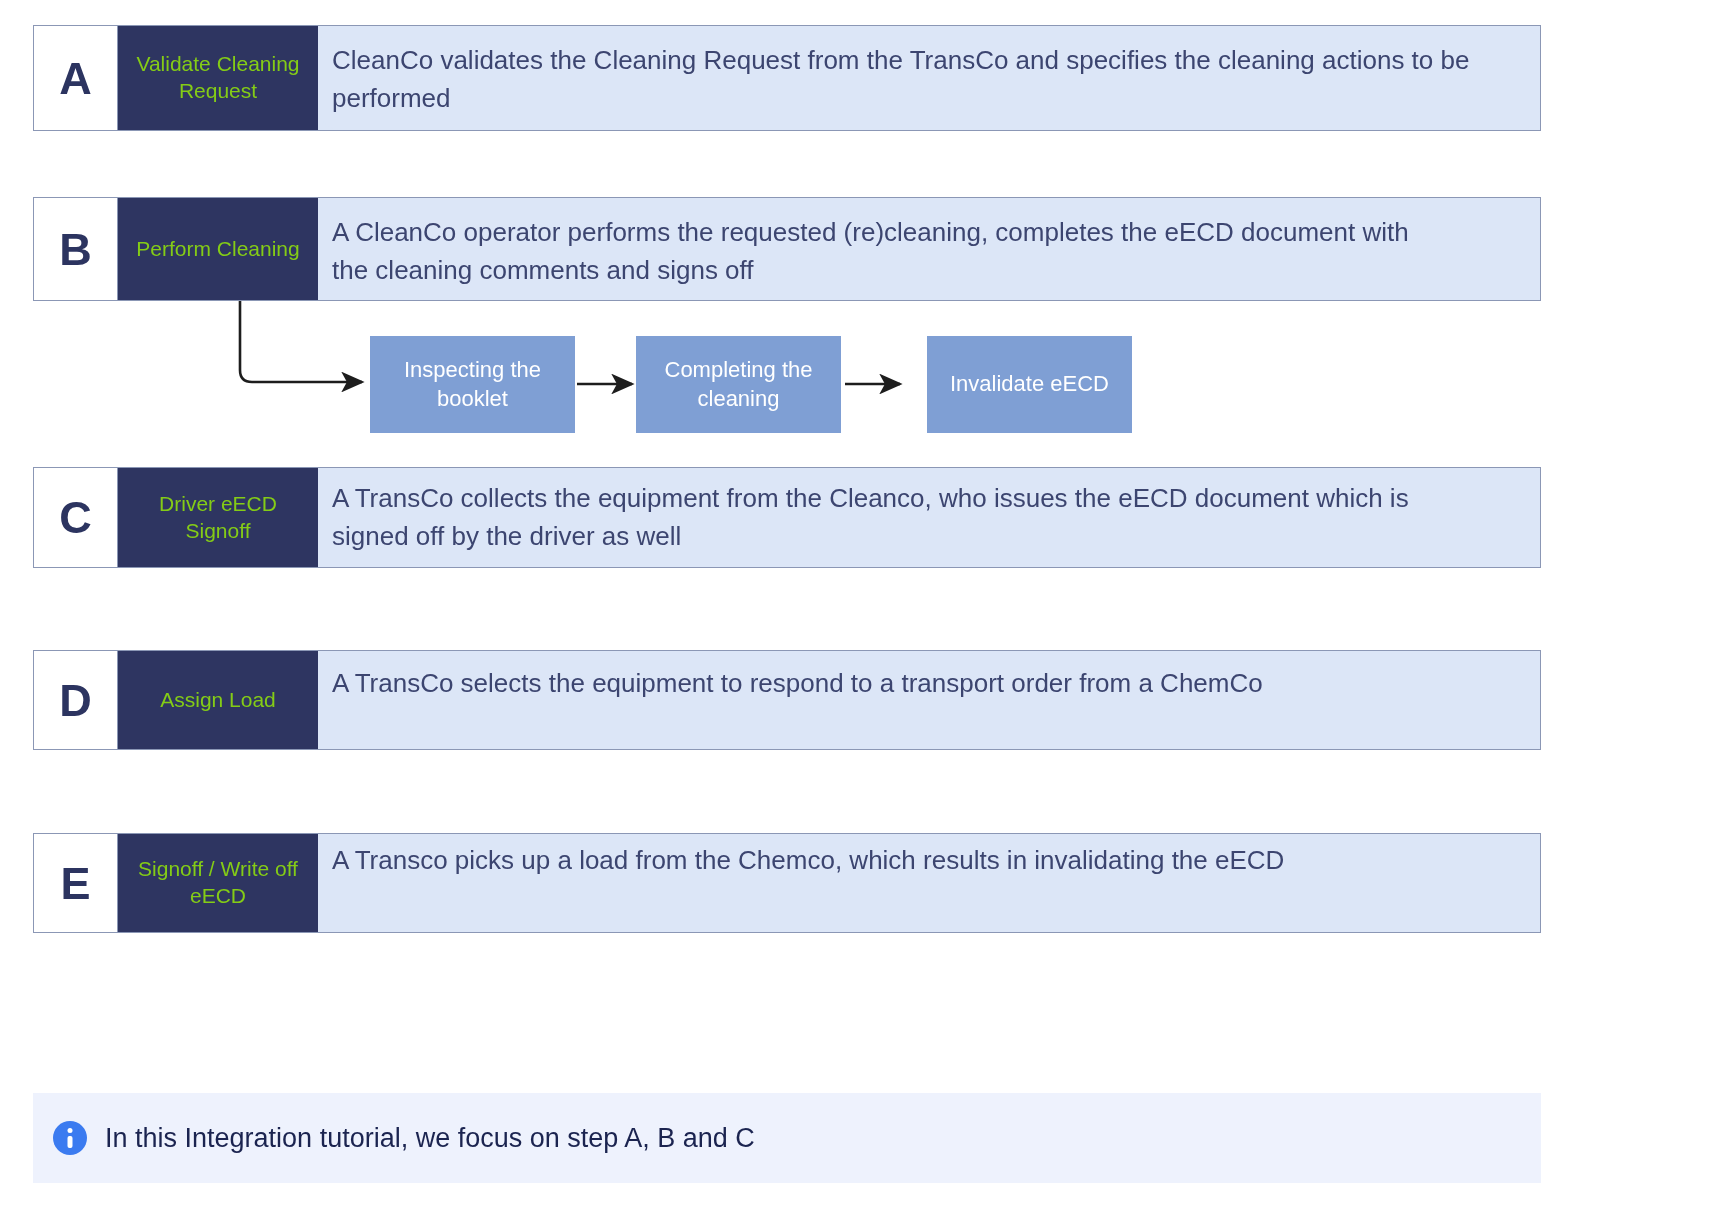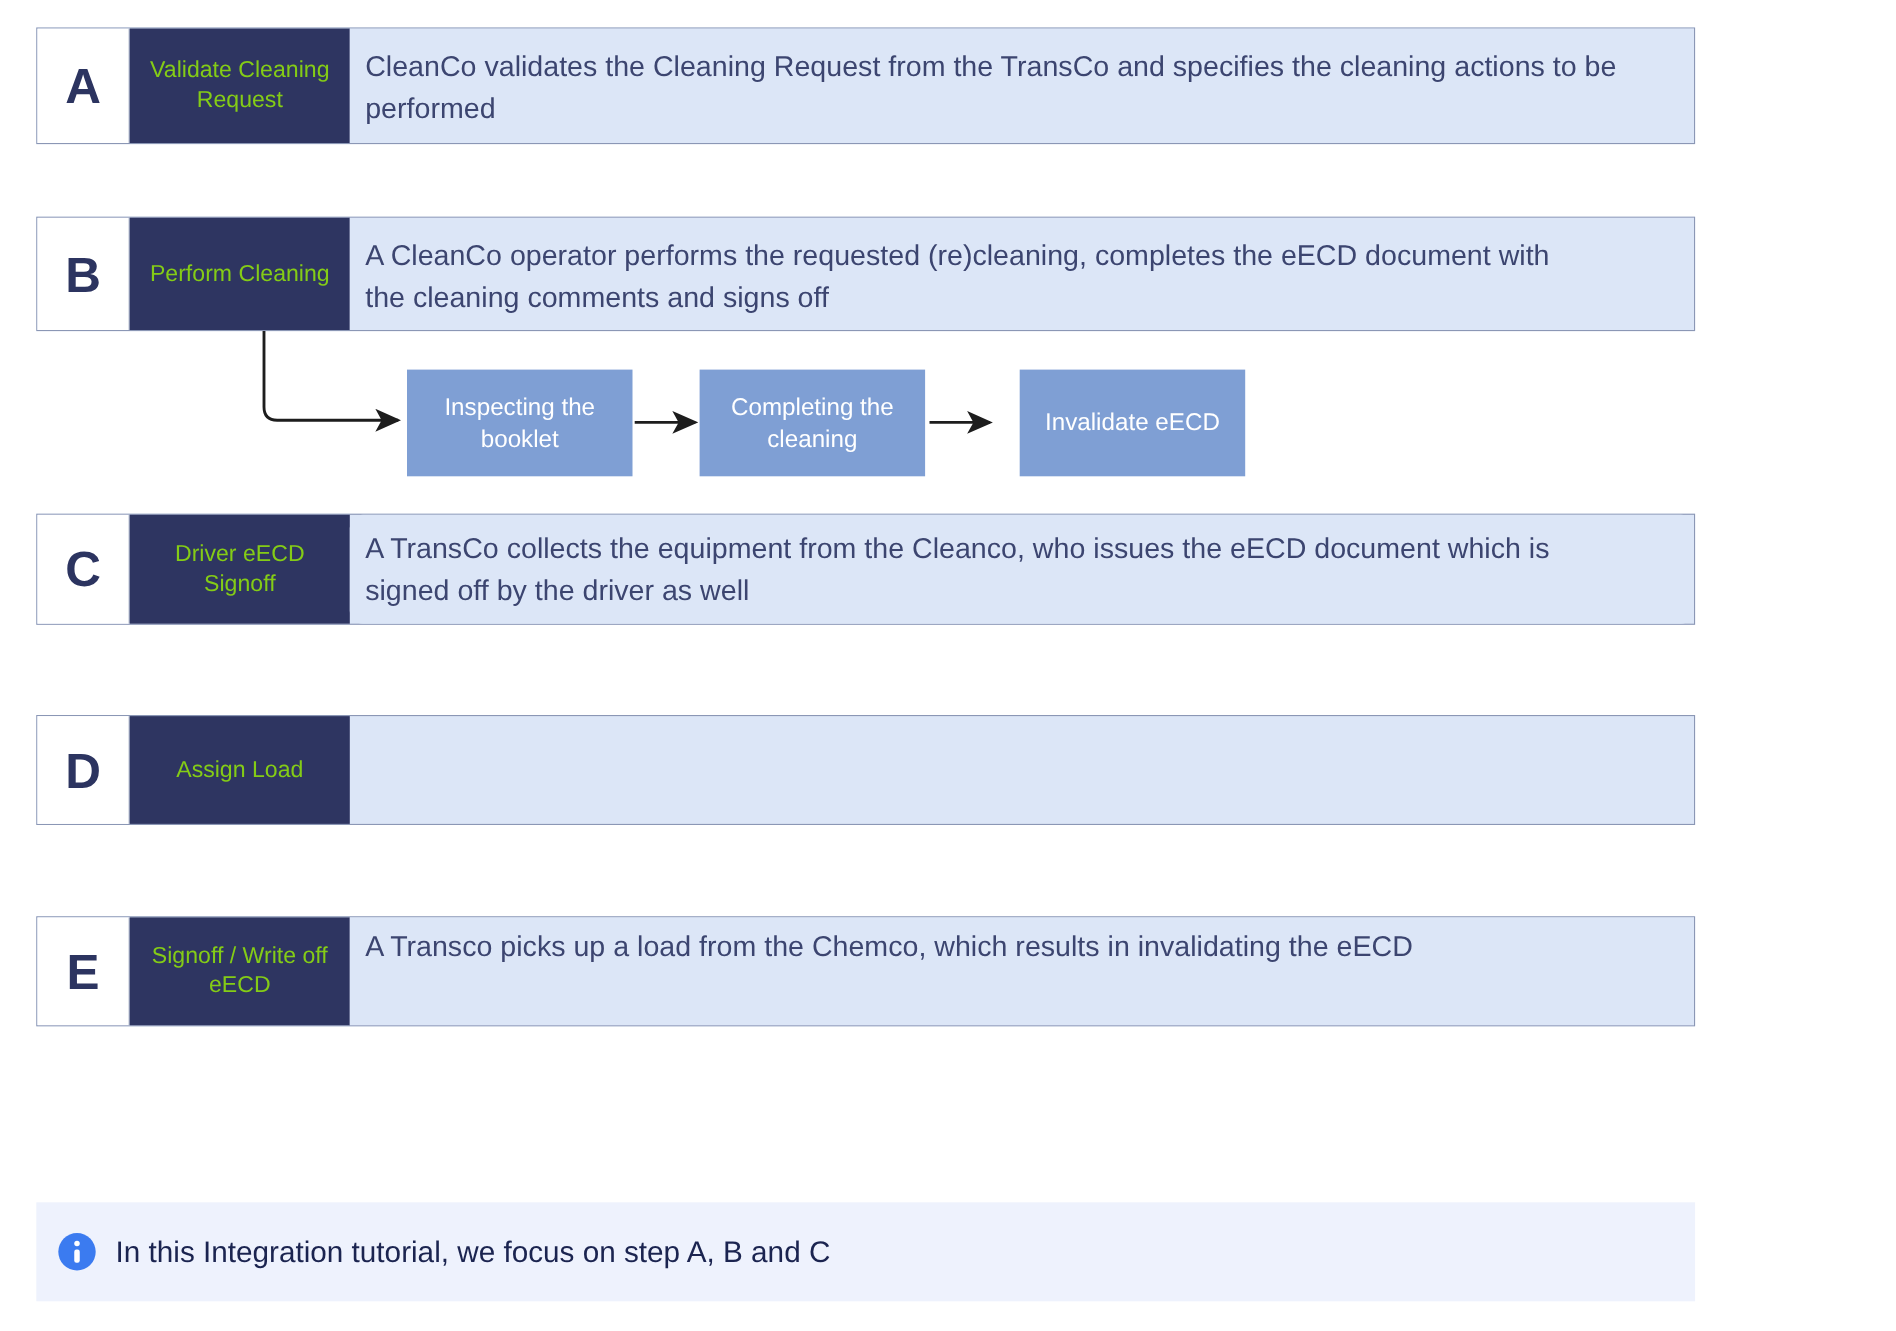--- a/index.html
+++ b/index.html
@@ -145,21 +145,21 @@
 </head>
 <body>
 
 <div class="canvas">
 
   <div class="step-row" style="left:33px; top:25px; width:1508px; height:106px;">
     <div class="letter-cell">
       <span>A</span>
     </div>
     <div class="label-cell">Validate Cleaning Request</div>
-    <div class="desc-cell" style="padding-right:40px;">CleanCo validates the Cleaning Request from the TransCo and specifies the cleaning actions to be performed</div>
+    <div class="desc-cell" style="padding-right:40px;border-radius:23px;">CleanCo validates the Cleaning Request from the TransCo and specifies the cleaning actions to be performed</div>
   </div>
 
   <div class="step-row" style="left:33px; top:197px; width:1508px; height:104px;">
     <div class="letter-cell">
       <span>B</span>
     </div>
     <div class="label-cell">Perform Cleaning</div>
     <div class="desc-cell" style="padding-right:120px;">A CleanCo operator performs the requested (re)cleaning, completes the eECD document with the cleaning comments and signs off</div>
   </div>
 
@@ -185,28 +185,29 @@
   </div>
   <div class="subflow-box" style="left:907px; top:336px; width:205px; height:97px;margin-left:20px;">
     <span>Invalidate eECD</span>
   </div>
 
   <div class="step-row" style="left:33px; top:467px; width:1508px; height:101px;">
     <div class="letter-cell">
       <span>C</span>
     </div>
     <div class="label-cell">Driver eECD Signoff</div>
-    <div class="desc-cell" style="padding-right:64px; padding-top:12px;border-radius:12px;">A TransCo collects the equipment from the Cleanco, who issues the eECD document which is signed off by the driver as well</div>
+    <div class="desc-cell" style="padding-right:64px; padding-top:12px;">A TransCo collects the equipment from the Cleanco, who issues the eECD document which is signed off by the driver as well</div>
   </div>
 
   <div class="step-row" style="left:33px; top:650px; width:1508px; height:100px;">
     <div class="letter-cell">
       <span>D</span>
     </div>
     <div class="label-cell">Assign Load</div>
+    <div class="desc-cell" style="padding-top:14px; padding-right:40px;">A TransCo selects the equipment to respond to a transport order from a ChemCo</div>
   </div>
 
   <div class="step-row" style="left:33px; top:833px; width:1508px; height:100px;">
     <div class="letter-cell">
       <span>E</span>
     </div>
     <div class="label-cell">Signoff / Write off eECD</div>
     <div class="desc-cell" style="padding-top:8px; padding-right:40px;">A Transco picks up a load from the Chemco, which results in invalidating the eECD</div>
   </div>
 

